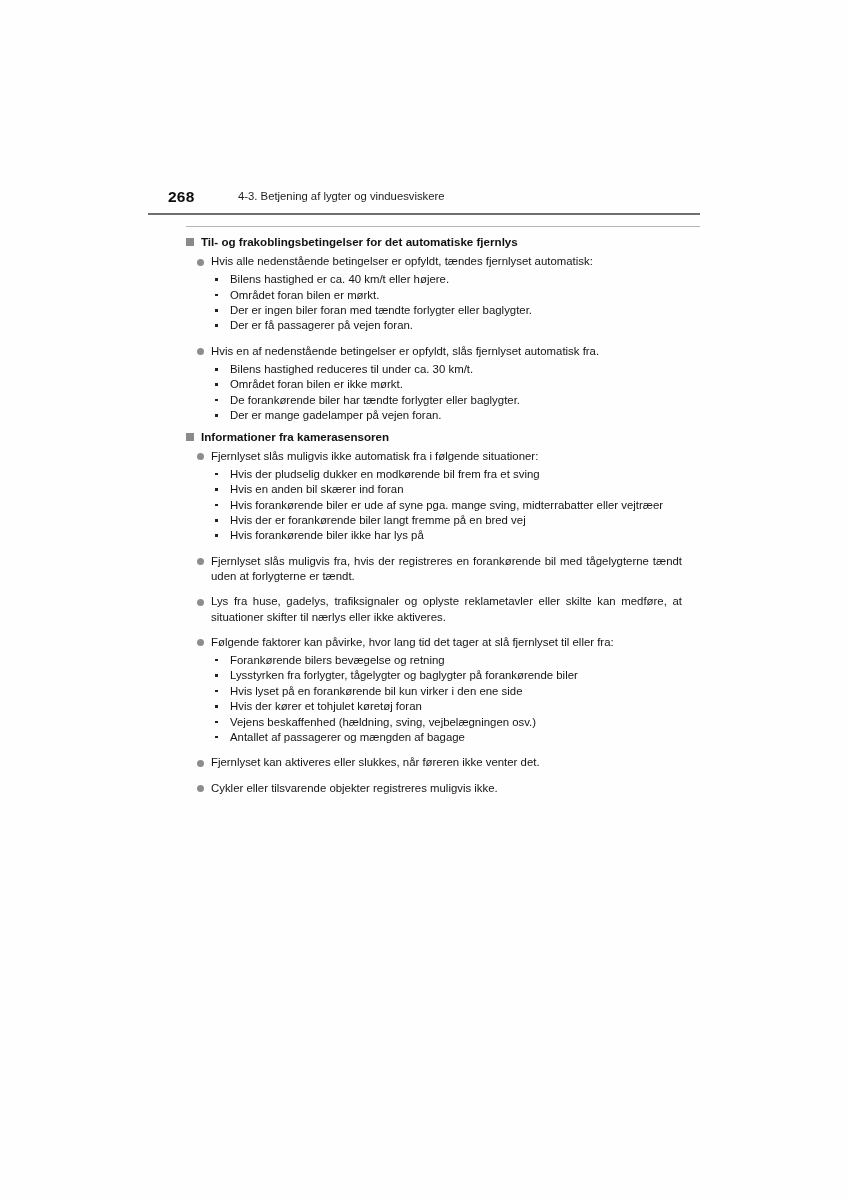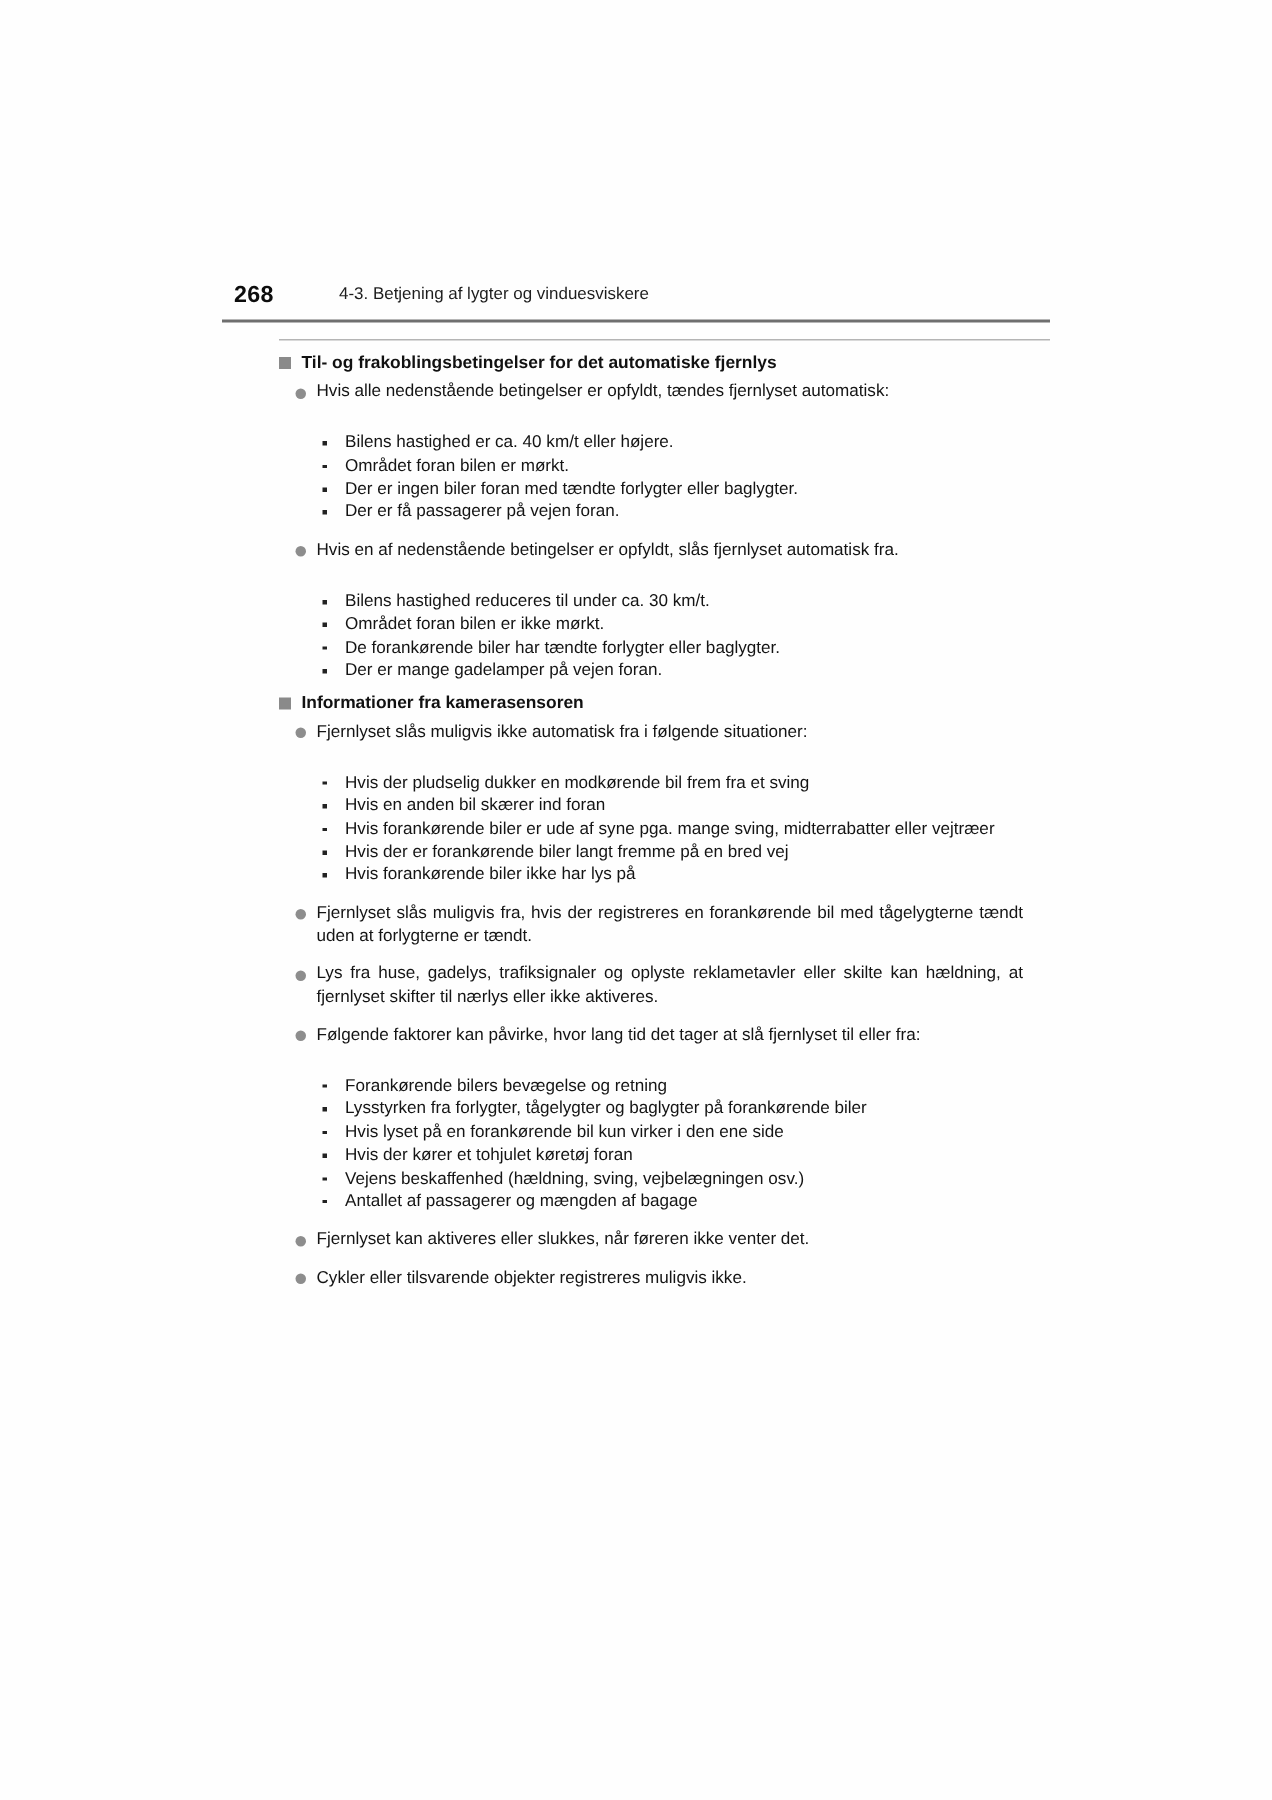--- a/index.html
+++ b/index.html
@@ -13,21 +13,21 @@
     height: 1200px;
     background: #fefefe;
     font-family: "Liberation Sans", sans-serif;
     color: #181818;
     overflow: hidden;
   }
 
   
   .page-header {
     position: absolute;
-    left: 148px;
+    left: 160px;
     top: 188px;
     width: 552px;
     height: 24px;
   }
   .page-number {
     position: absolute;
     left: 8px;
     top: 0;
     font-size: 15.5px;
     font-weight: bold;
@@ -118,21 +118,21 @@
     color: #141414;
   }
   .b2 .tick {
     position: absolute;
     left: 29px;
     top: 6px;
     width: 2.5px;
     height: 2.5px;
     background: #222222;
   }
-  .sub-list { margin-top: 19px; }
+  .sub-list { margin-top: 3px; }
   .block-gap-sm { height: 5px; }
 </style>
 </head>
 <body>
 
 <div class="page">
 
   <div class="page-header">
     <div class="page-number">268</div>
     <div class="header-title">4-3. Betjening af lygter og vinduesviskere</div>
@@ -169,21 +169,21 @@
         <div class="b2"><span class="tick"></span><span>Hvis forankørende biler er ude af syne pga. mange sving, midterrabatter eller vejtræer</span></div>
         <div class="b2"><span class="tick"></span><span>Hvis der er forankørende biler langt fremme på en bred vej</span></div>
         <div class="b2"><span class="tick"></span><span>Hvis forankørende biler ikke har lys på</span></div>
       </div>
       <div class="b1 justify gap">
         <span class="dot"></span>
         <span class="txt">Fjernlyset slås muligvis fra, hvis der registreres en forankørende bil med tågelygterne tændt uden at forlygterne er tændt.</span>
       </div>
       <div class="b1 justify gap">
         <span class="dot"></span>
-        <span class="txt">Lys fra huse, gadelys, trafiksignaler og oplyste reklametavler eller skilte kan hældning, at fjernlyset skifter til nærlys eller ikke aktiveres.</span>
+        <span class="txt">Lys fra huse, gadelys, trafiksignaler og oplyste reklametavler eller skilte kan medføre, at situationer skifter til nærlys eller ikke aktiveres.</span>
       </div>
       <div class="b1 justify gap">
         <span class="dot"></span>
         <span class="txt">Følgende faktorer kan påvirke, hvor lang tid det tager at slå fjernlyset til eller fra:</span>
       </div>
       <div class="sub-list">
         <div class="b2"><span class="tick"></span><span>Forankørende bilers bevægelse og retning</span></div>
         <div class="b2"><span class="tick"></span><span>Lysstyrken fra forlygter, tågelygter og baglygter på forankørende biler</span></div>
         <div class="b2"><span class="tick"></span><span>Hvis lyset på en forankørende bil kun virker i den ene side</span></div>
         <div class="b2"><span class="tick"></span><span>Hvis der kører et tohjulet køretøj foran</span></div>

